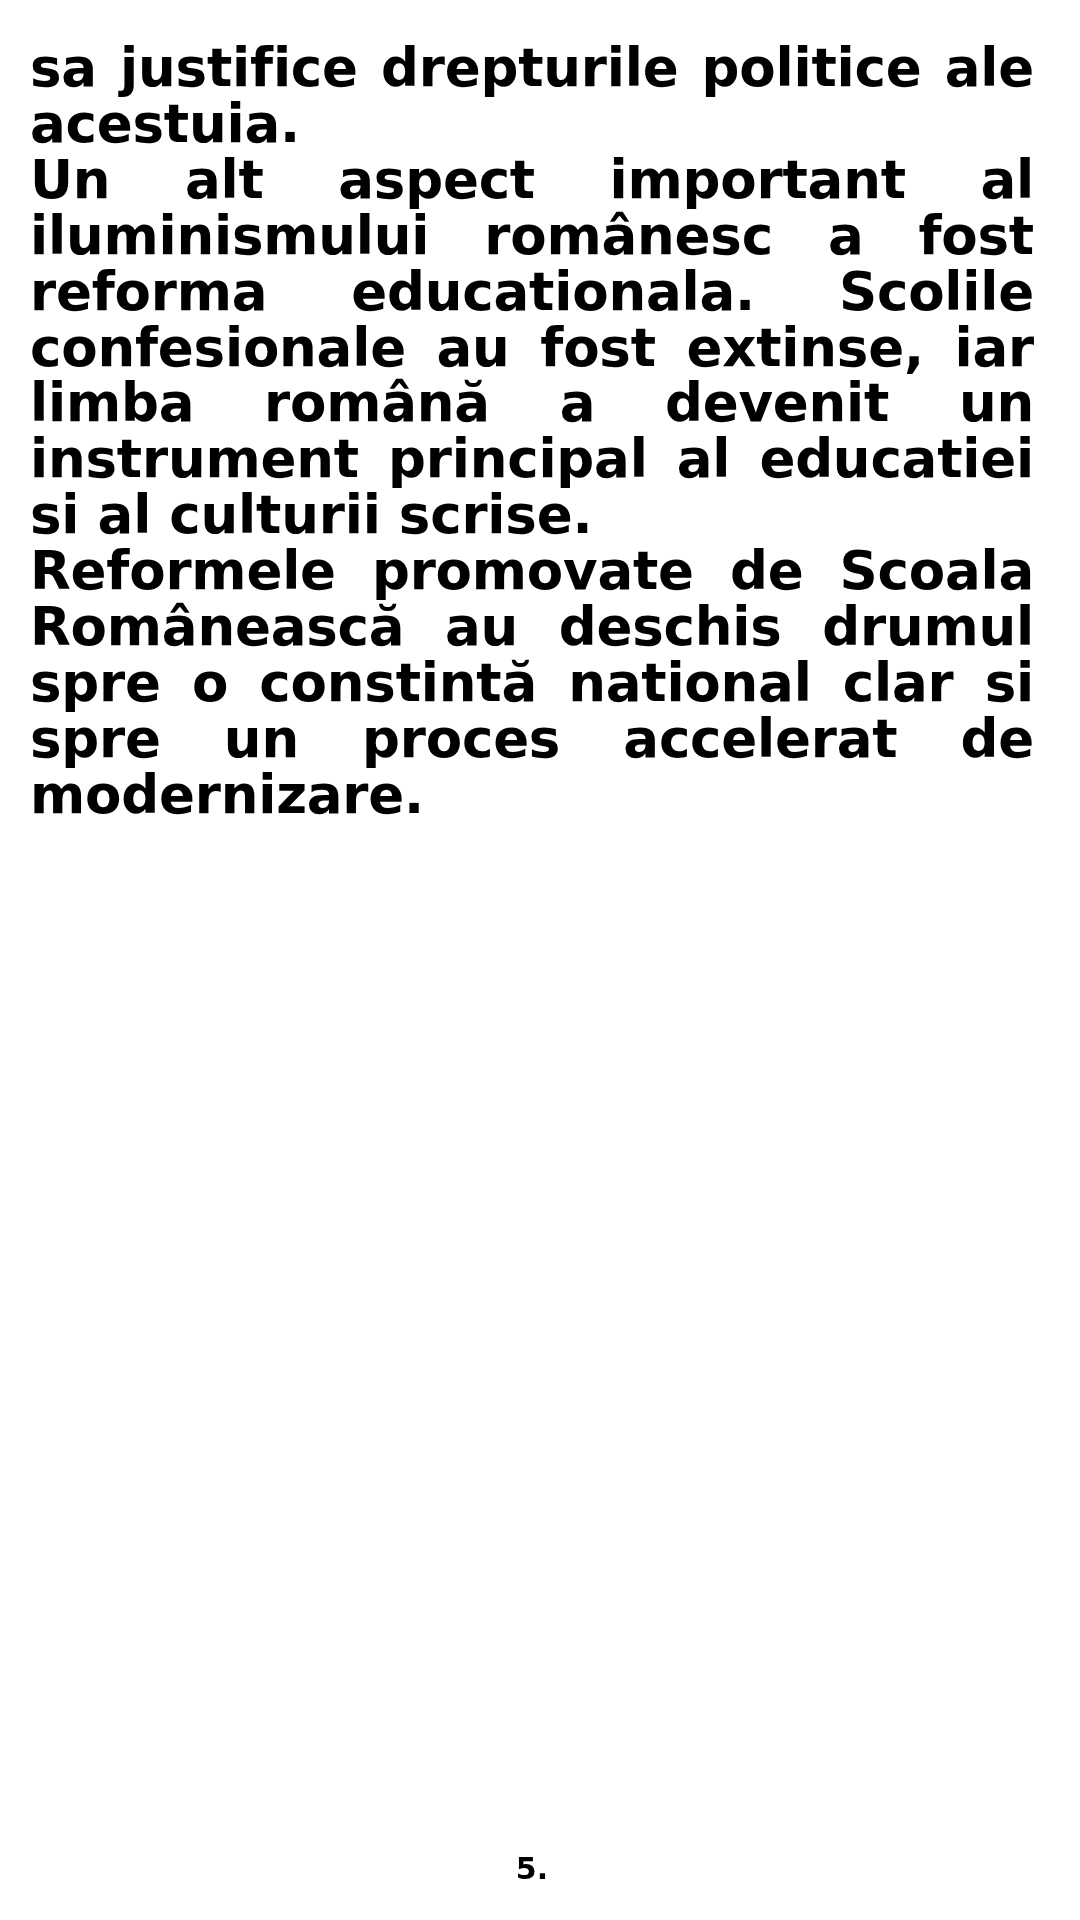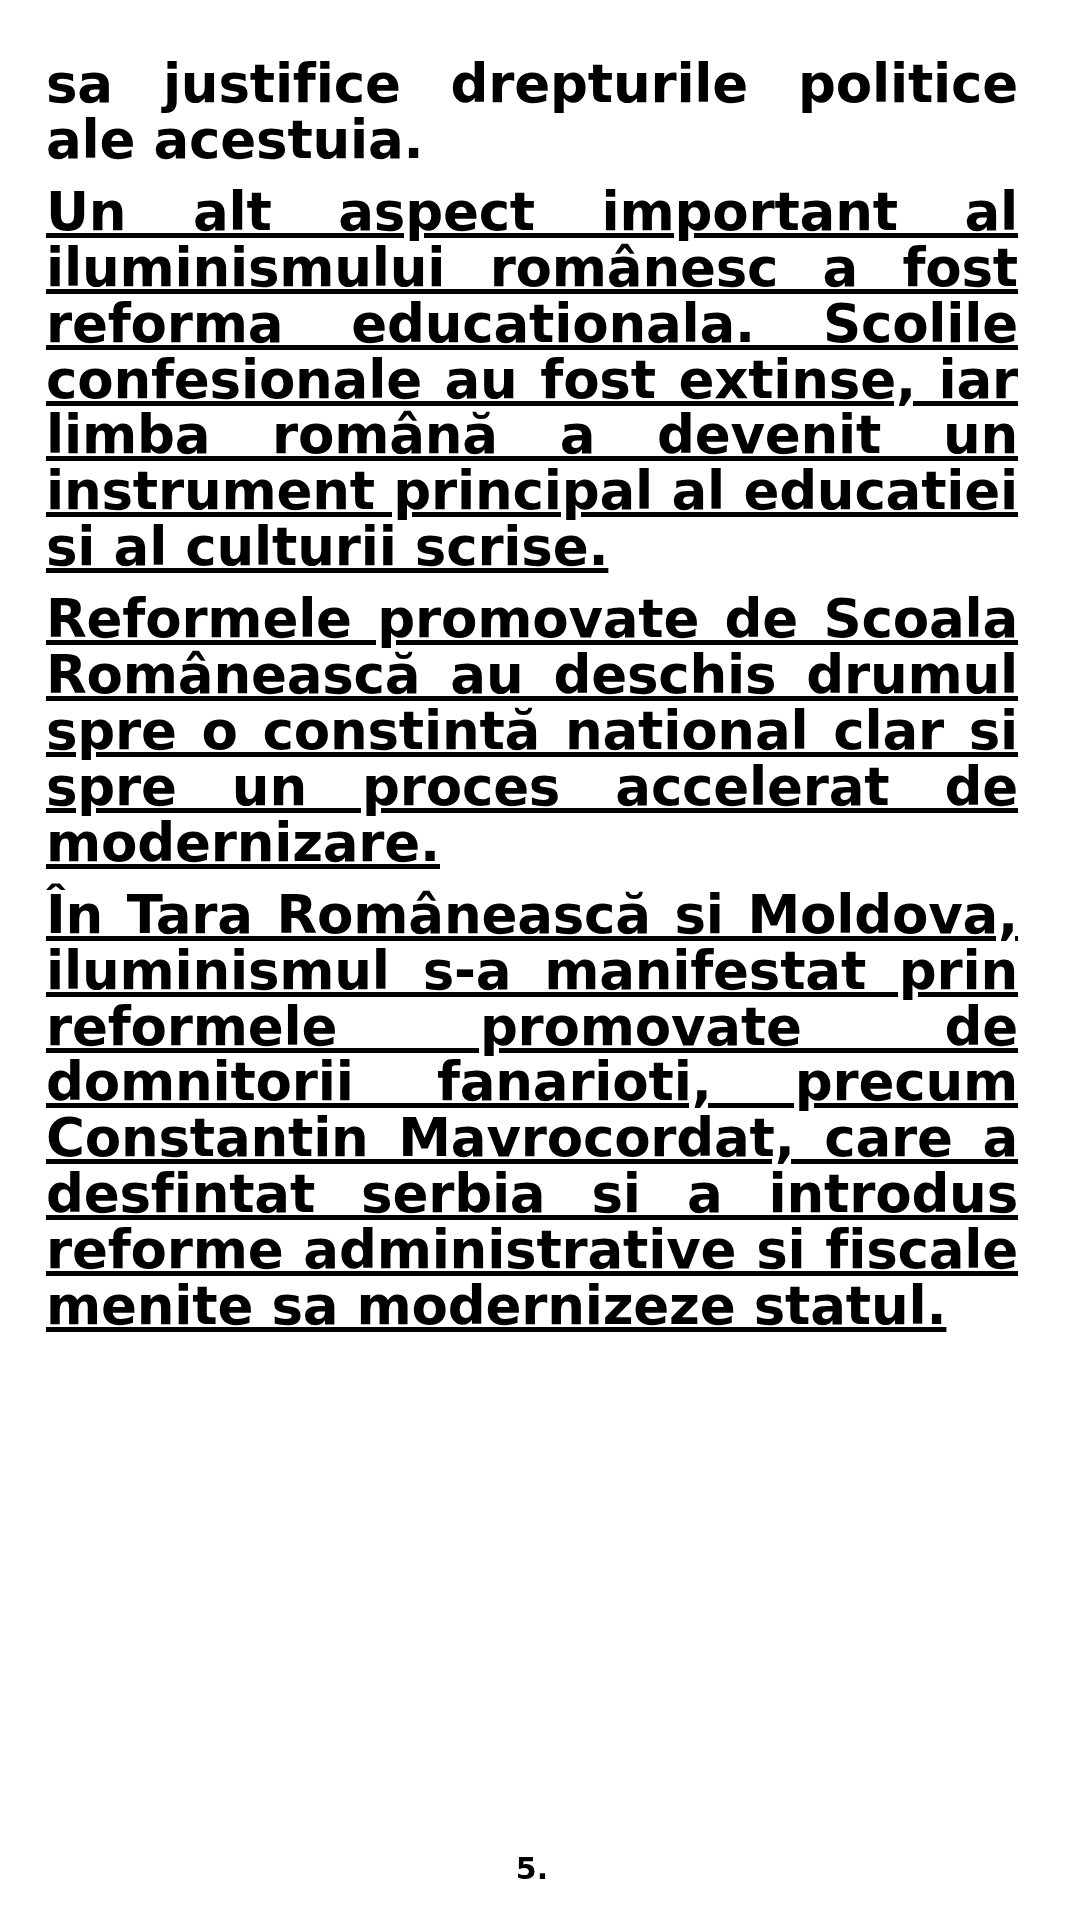--- a/index.html
+++ b/index.html
@@ -24,27 +24,26 @@
     flex-direction: column;
   }
   .body-text {
     font-size: 53px;
     font-weight: 700;
     line-height: 1.055;
     text-align: justify;
     letter-spacing: -0.2px;
   }
   .para {
-    margin: 16px;
+    margin: 0;
     text-align: justify;
     text-align-last: left;
   }
   .para + .para {
     margin-top: 0;
-    text-decoration: underline;
   }
   .spacer {
     flex: 1 1 auto;
   }
   .page-footer {
     text-align: center;
     font-size: 30px;
     font-weight: 700;
     padding-bottom: 34px;
     letter-spacing: 0px;
@@ -52,20 +51,19 @@
 </style>
 </head>
 <body>
 
 <div class="page">
 
   <div class="body-text">
     <p class="para">sa justifice drepturile politice ale acestuia.</p>
     <p class="para">Un alt aspect important al iluminismului românesc a fost reforma educationala. Scolile confesionale au fost extinse, iar limba română a devenit un instrument principal al educatiei si al culturii scrise.</p>
     <p class="para">Reformele promovate de Scoala Românească au deschis drumul spre o constintă national clar si spre un proces accelerat de modernizare.</p>
-    <p class="para">În Tara Românească si Moldova, iluminismul s-a manifestat prin reformele promovate de domnitorii fanarioti, precum Constantin Mavrocordat, care a desfintat serbia si a introdus reforme administrative si fiscale menite sa modernizeze statul.</p>
   </div>
 
   <div class="spacer"></div>
 
   <div class="page-footer">5.</div>
 
 </div>
 
 </body></html>

